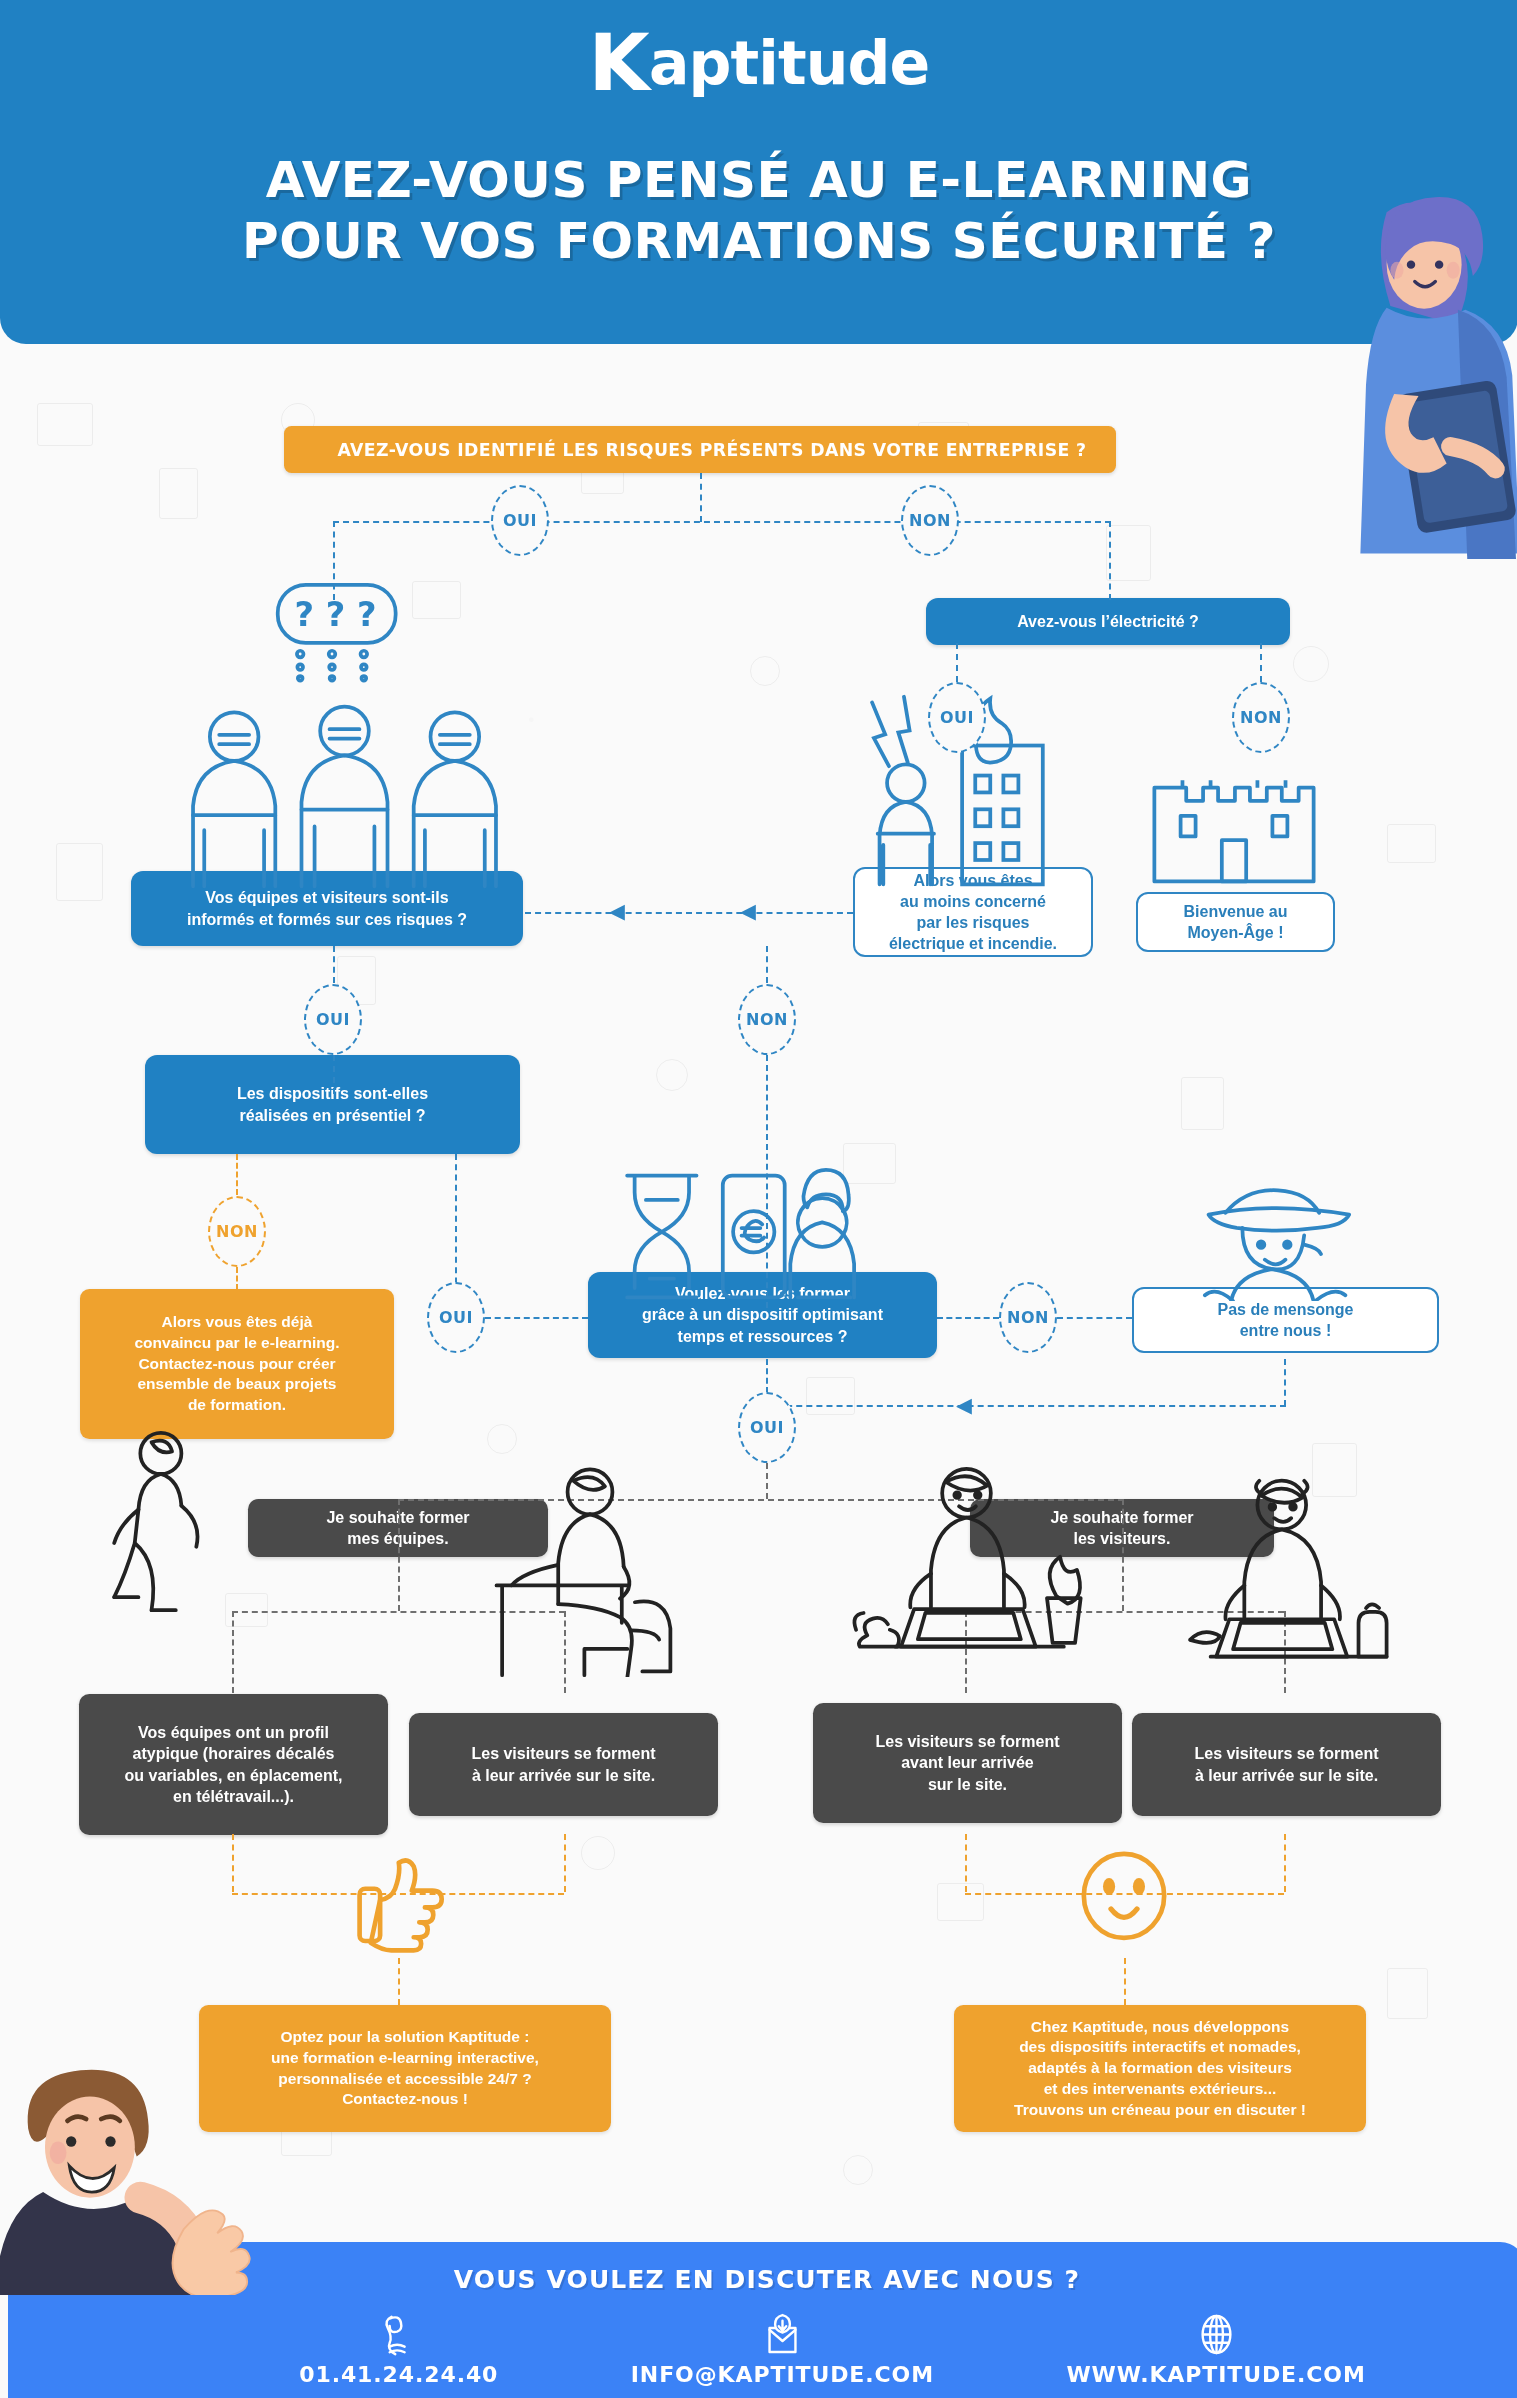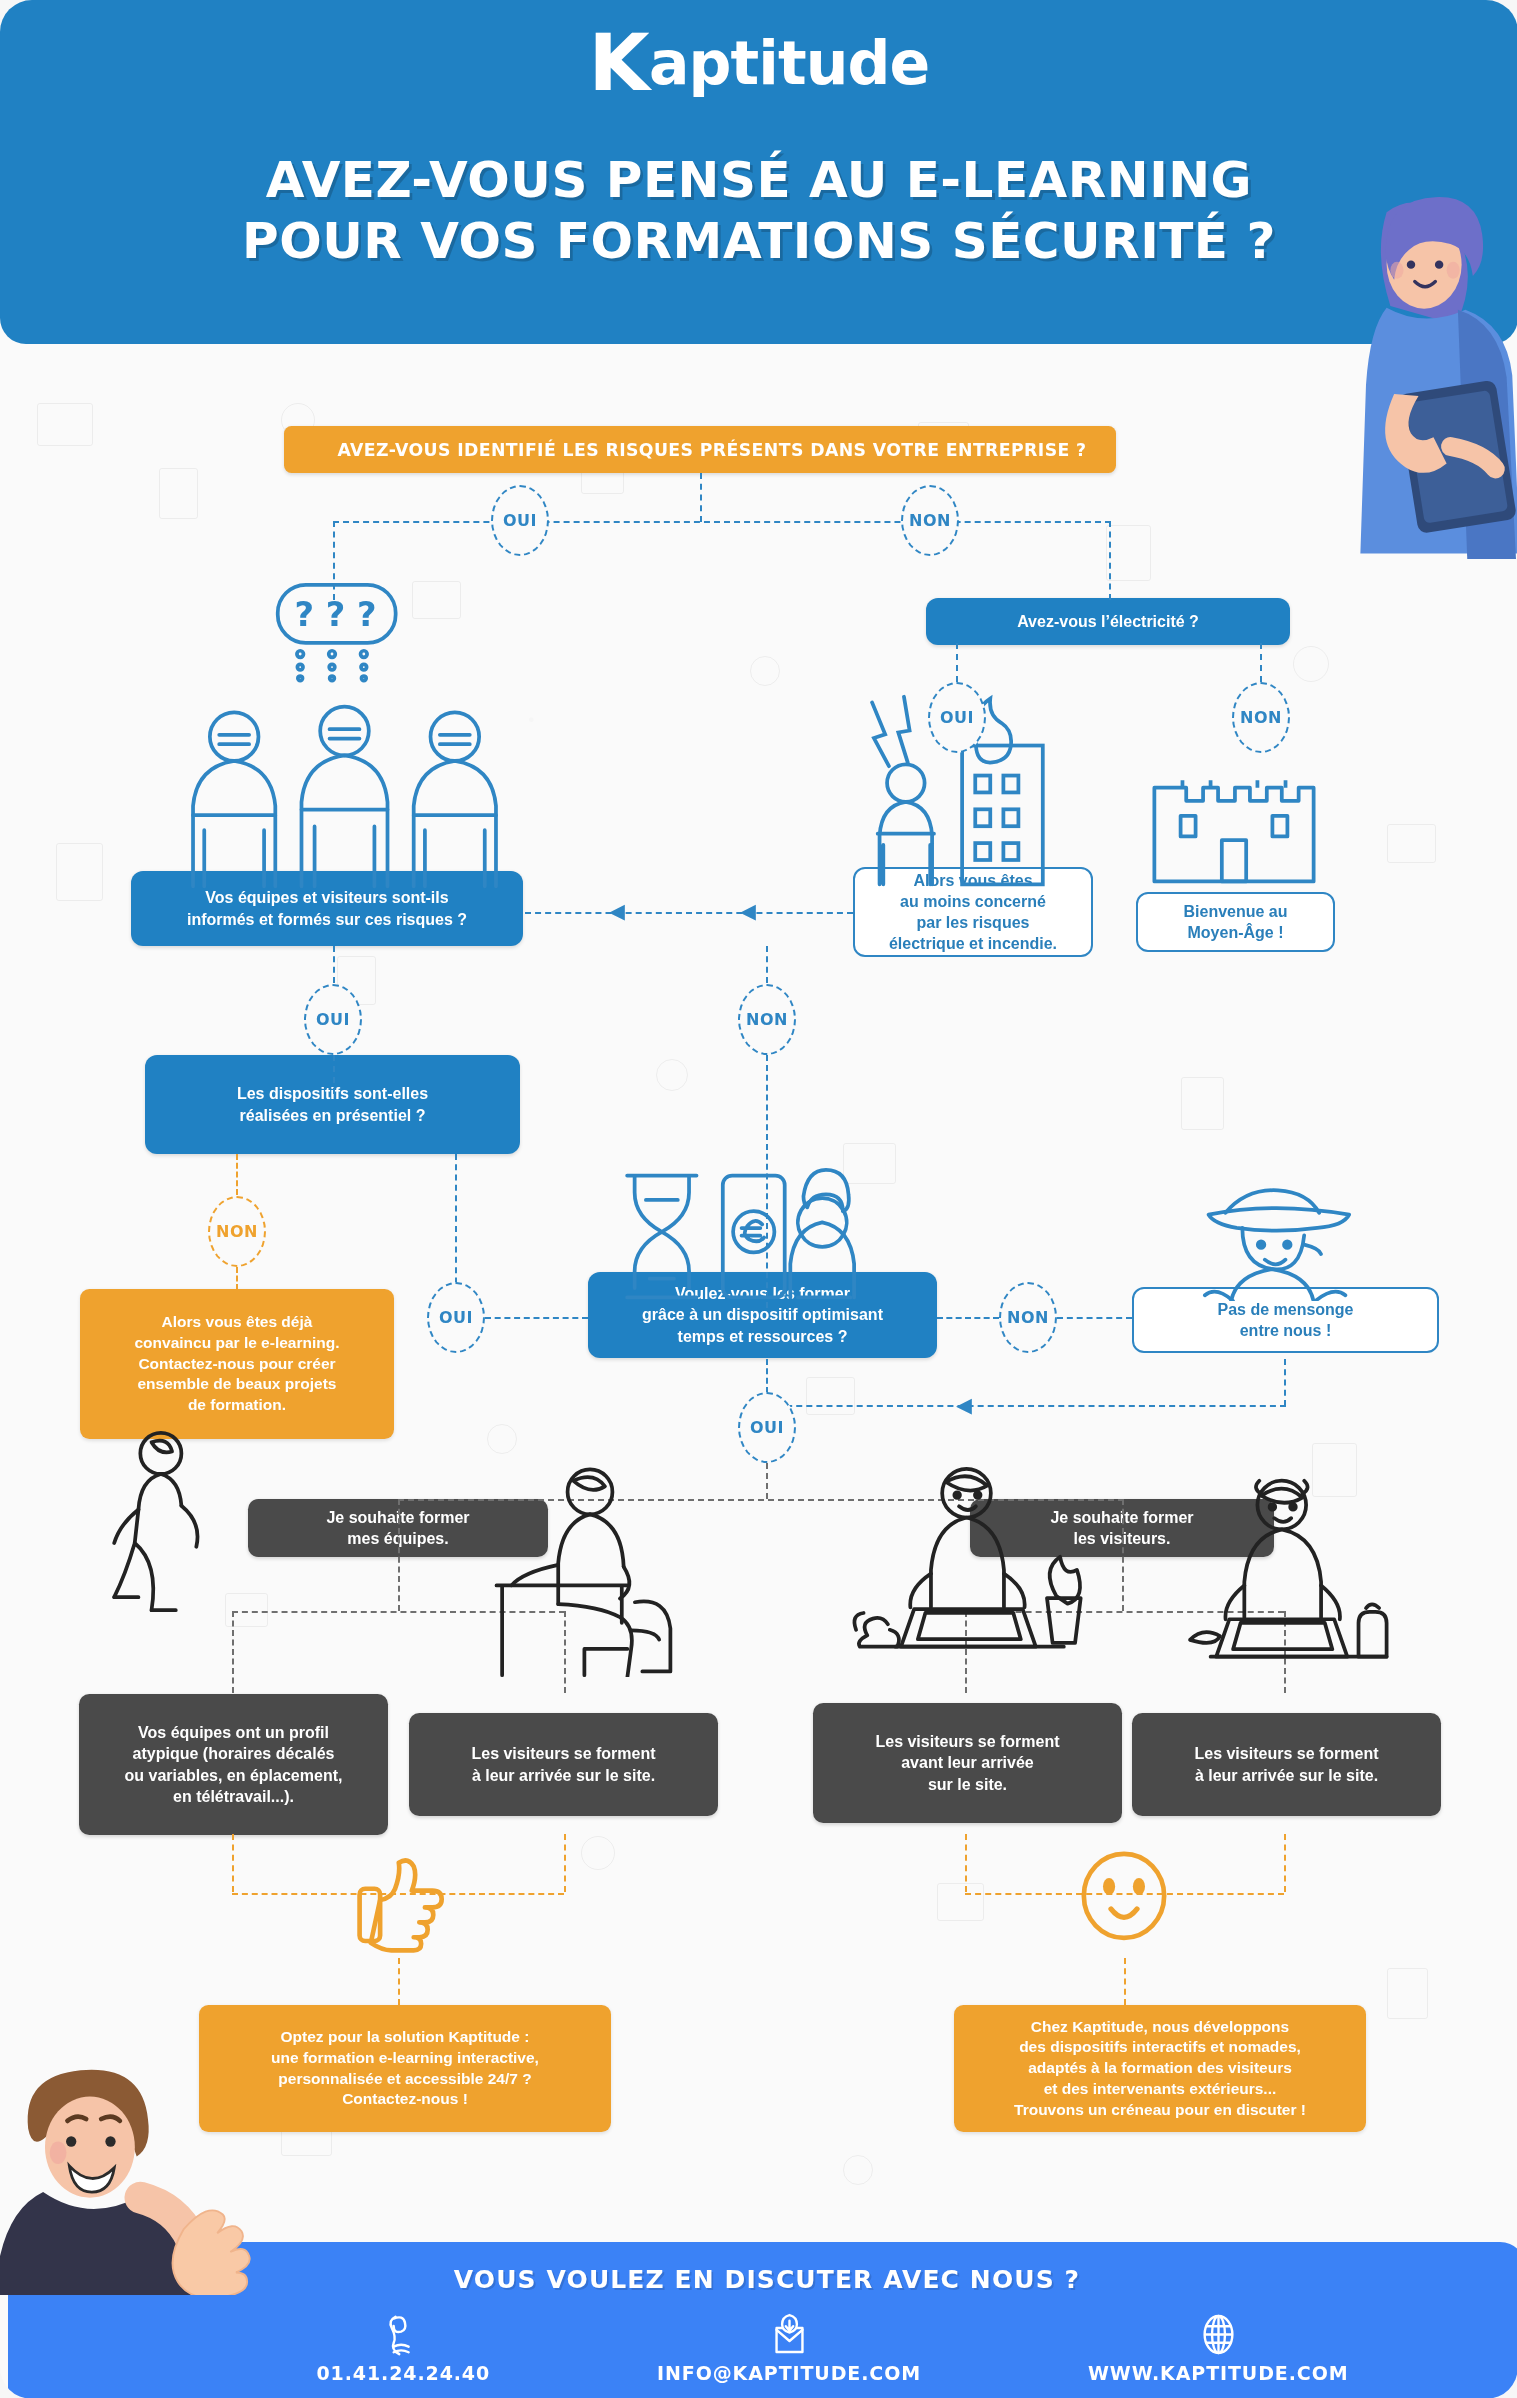--- a/index.html
+++ b/index.html
@@ -3,21 +3,21 @@
 <meta charset="utf-8">
 <style>
   html,body{margin:0;padding:0;}
   body{
     width:1518px;height:2399px;
     background:#f7f7f7;
     font-family:"Liberation Sans", sans-serif;
     overflow:hidden;
     position:relative;
   }
-  .page{position:relative;width:1518px;height:2399px;background:#fafafa;overflow:hidden;border-radius:32px;}
+  .page{position:relative;width:1518px;height:2399px;background:#fafafa;overflow:hidden;}
 
   
   .bg-pattern{
     position:absolute;inset:0;
     opacity:.5;
     background-image:
       radial-gradient(circle at 10% 12%, rgba(0,0,0,.035) 0 1.9px, transparent 2.8px),
       radial-gradient(circle at 35% 30%, rgba(0,0,0,.03) 0 1.9px, transparent 2.8px),
       radial-gradient(circle at 72% 18%, rgba(0,0,0,.03) 0 1.9px, transparent 2.8px);
     pointer-events:none;
@@ -66,21 +66,21 @@
     text-shadow:1.9px 1.9px 0 rgba(0,0,0,.13);
     font-family:"DejaVu Sans", sans-serif;
   }
   .footer-items{
     position:absolute;left:225px;right:94px;top:71px;
     display:flex;justify-content:space-around;align-items:flex-end;
   }
   .f-item{display:flex;flex-direction:column;align-items:center;gap:5.6px;}
   .f-item .f-ico{height:43px;display:flex;align-items:center;justify-content:center;}
   .f-item .f-txt{
-    color:#fff;font-weight:bold;font-size:19px;letter-spacing:0.9px;
+    color:#fff;font-weight:bold;font-size:22px;letter-spacing:0.9px;
     font-family:"DejaVu Sans", sans-serif;
   }
 
   
   .node{position:absolute;box-sizing:border-box;display:flex;align-items:center;justify-content:center;text-align:center;padding-left:24px;}
   .n-orange-banner{
     background:#efa22e;color:#fff;border-radius:7.5px;
     font-weight:bold;font-size:17.3px;letter-spacing:0.4px;
     box-shadow:0 1.9px 3.7px rgba(0,0,0,.12);
     font-family:"DejaVu Sans", sans-serif;

